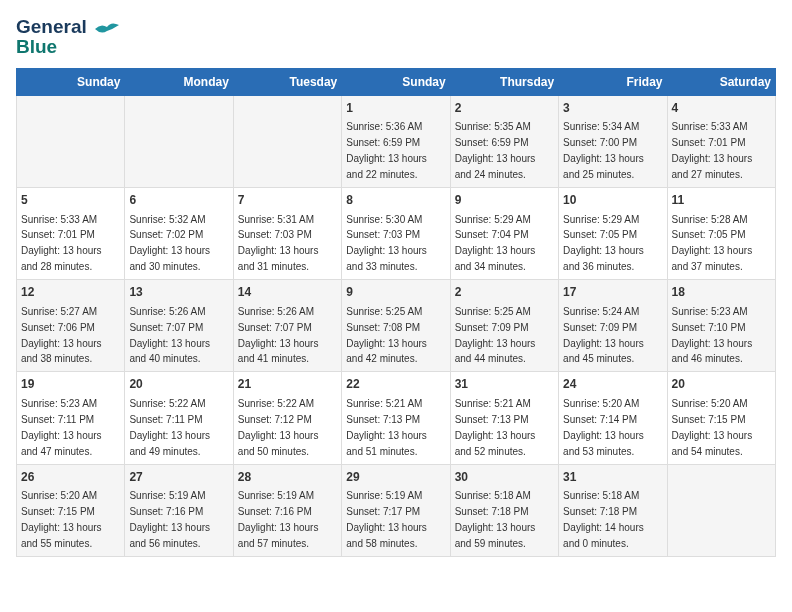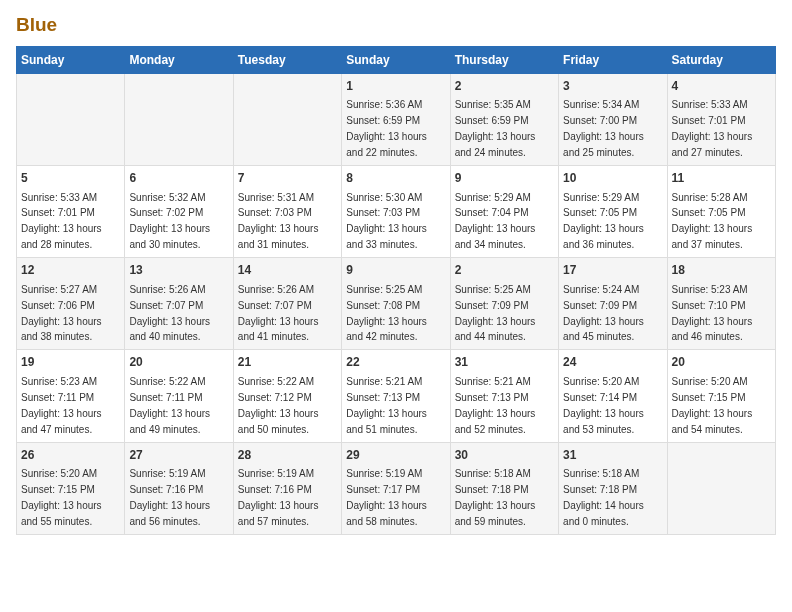--- a/index.html
+++ b/index.html
@@ -37,21 +37,21 @@
       width: 100%;
       border-collapse: collapse;
       font-size: 11px;
     }
     thead tr {
       background-color: #2a6db5;
       color: white;
     }
     thead th {
       padding: 6px 4px;
-      text-align: left;
+      text-align: right;
       font-weight: bold;
       font-size: 12px;
       border: 1px solid #2a6db5;
     }
     tbody tr {
       border-bottom: 1px solid #ccc;
     }
     tbody td {
       vertical-align: top;
       padding: 4px 4px;
@@ -78,21 +78,30 @@
     }
     .empty-cell {
       background-color: inherit;
     }
   </style>
 </head>
 <body>
 
 <div class="header">
   <div class="logo">
-    <span style="font-size:19px; font-weight:bold; color:#a16207; margin-top:-2px;">Blue</span>
+    <div style="display:flex; align-items:center;">
+      <div>
+        <span style="font-size:19px; font-weight:bold; color:#1a3a5c;">General</span>
+        
+        <svg width="26" height="16" viewBox="0 0 26 16" style="margin-left:2px; vertical-align:middle;">
+          <path d="M2,8 Q8,2 14,6 Q18,0 26,4 Q20,8 14,10 Q8,14 2,8Z" fill="#2196a0"></path>
+        </svg>
+      </div>
+    </div>
+    <span style="font-size:19px; font-weight:bold; color:#0f766e; margin-top:-2px;">Blue</span>
   </div>
   <div class="title-section">
     <div class="main-title"></div>
     <div class="subtitle"></div>
   </div>
 </div>
 
 <table>
   <thead>
     <tr>

